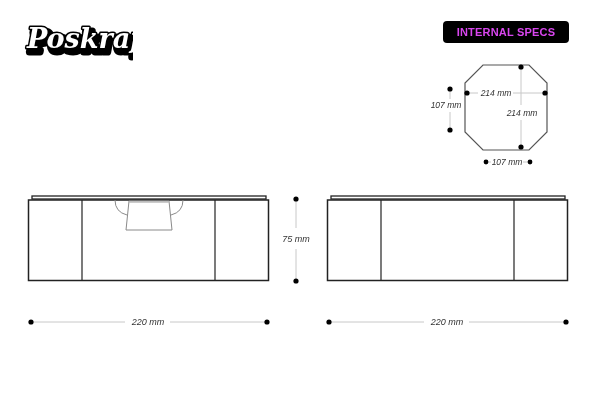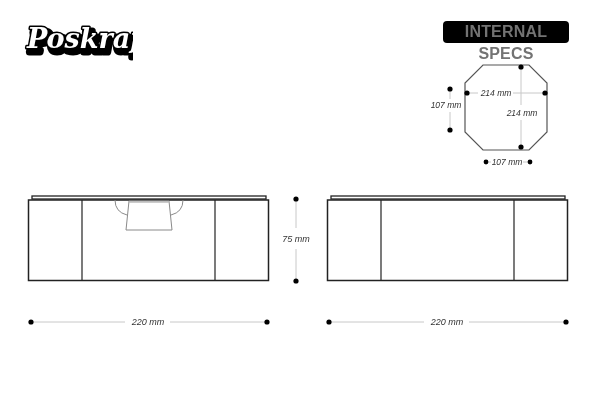--- a/index.html
+++ b/index.html
@@ -1,21 +1,21 @@
 <!DOCTYPE html>
 <html><head>
 <meta charset="utf-8">
 <style>
   html, body { margin: 0; padding: 0; background: #ffffff; }
   body { width: 600px; height: 411px; position: relative; overflow: hidden; font-family: "Liberation Sans", sans-serif; }
   .logo { position: absolute; left: 18px; top: 10px; width: 115px; height: 55px; }
   .badge {
     position: absolute; left: 443px; top: 21px; width: 126px; height: 22px;
-    background: #000; border-radius: 4px; color: #737373; font-weight: bold;
-    font-size: 16px; line-height: 22px; text-align: center; letter-spacing: 0.2px;
+    background: #000; border-radius: 4px; color: #d946ef; font-weight: bold;
+    font-size: 11px; line-height: 22px; text-align: center; letter-spacing: 0.2px;
   }
   svg.drawing { position: absolute; left: 0; top: 0; }
   .dim { font-family: "Liberation Sans", sans-serif; font-style: italic; font-size: 8.5px; fill: #333; }
   .dim-lg { font-family: "Liberation Sans", sans-serif; font-style: italic; font-size: 9px; fill: #333; }
 </style>
 </head>
 <body>
 
 <svg class="logo" viewBox="0 0 115 55" width="115" height="55">
   <text x="9" y="38" font-family="'DejaVu Serif', serif" font-style="italic" font-weight="bold" font-size="27" fill="#000" stroke="#000" stroke-width="7" stroke-linejoin="round" transform="translate(3,4)">Poskraft</text>

